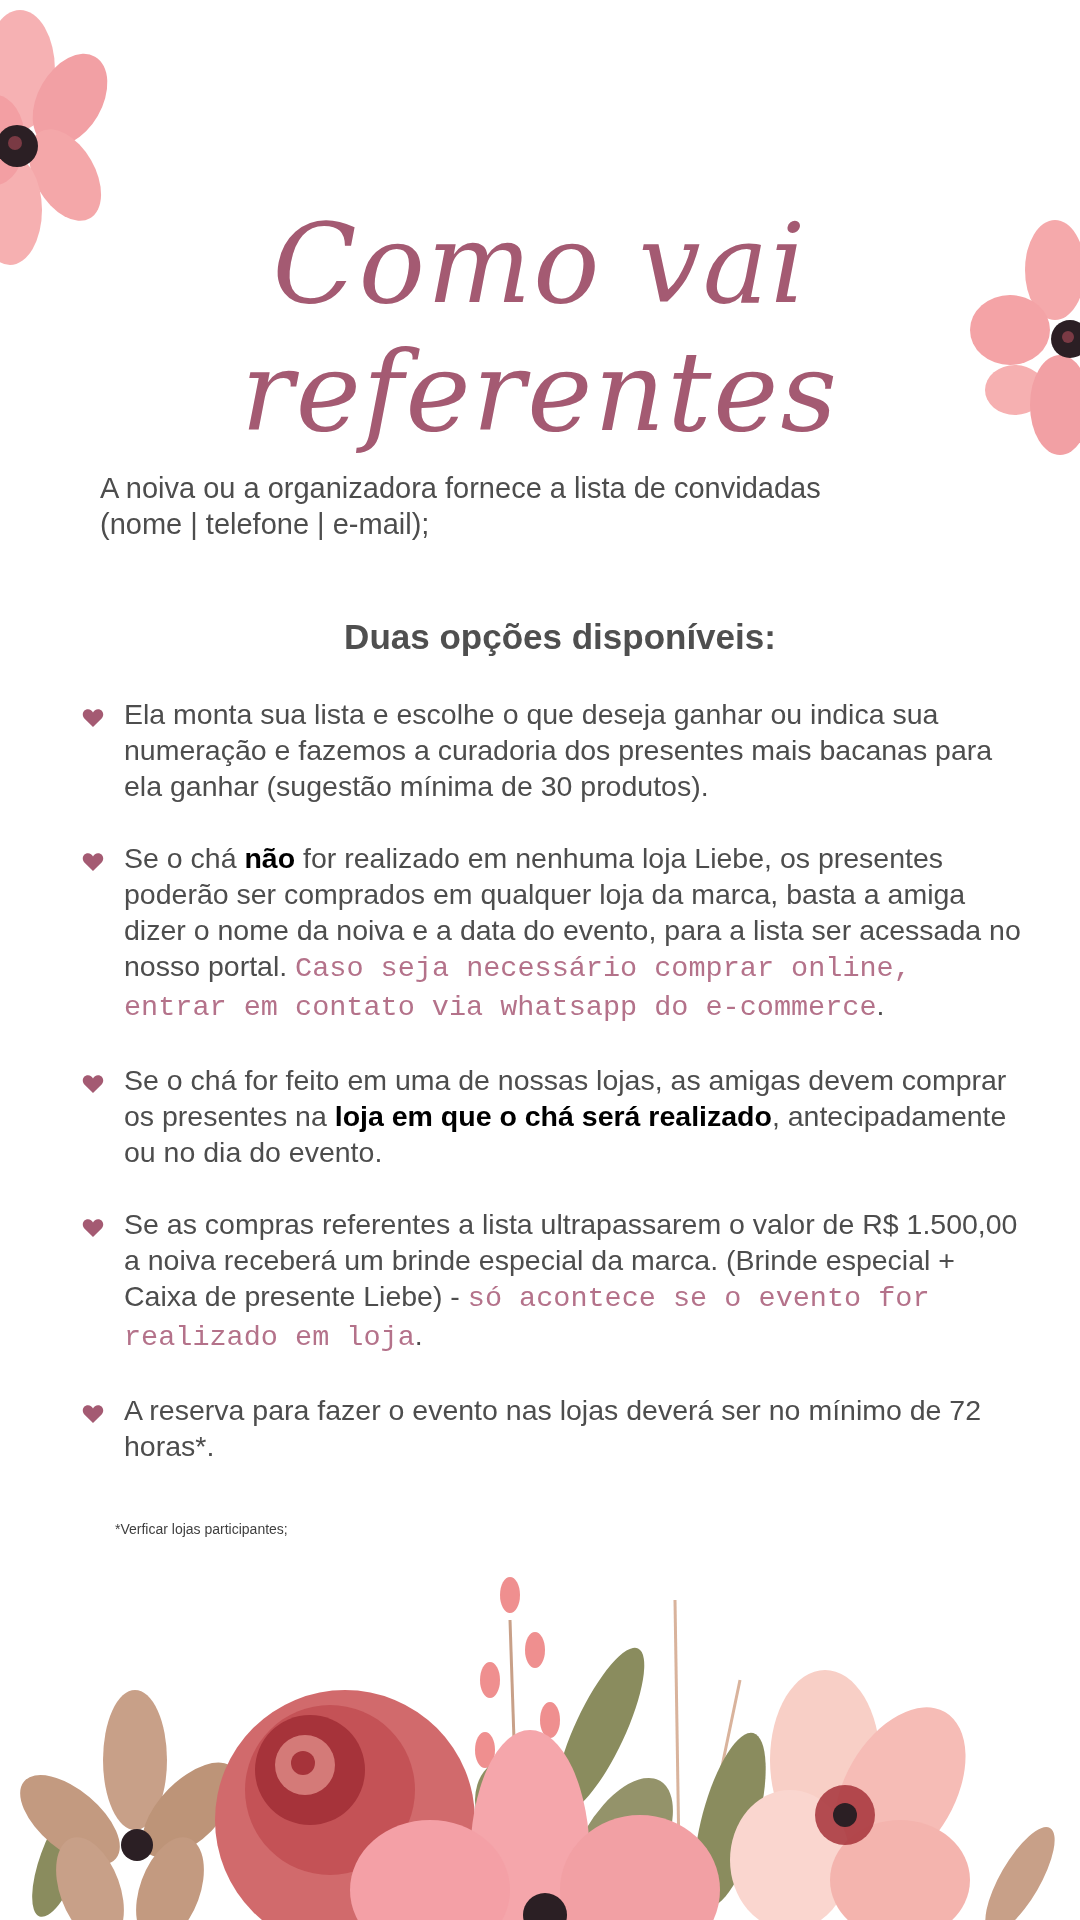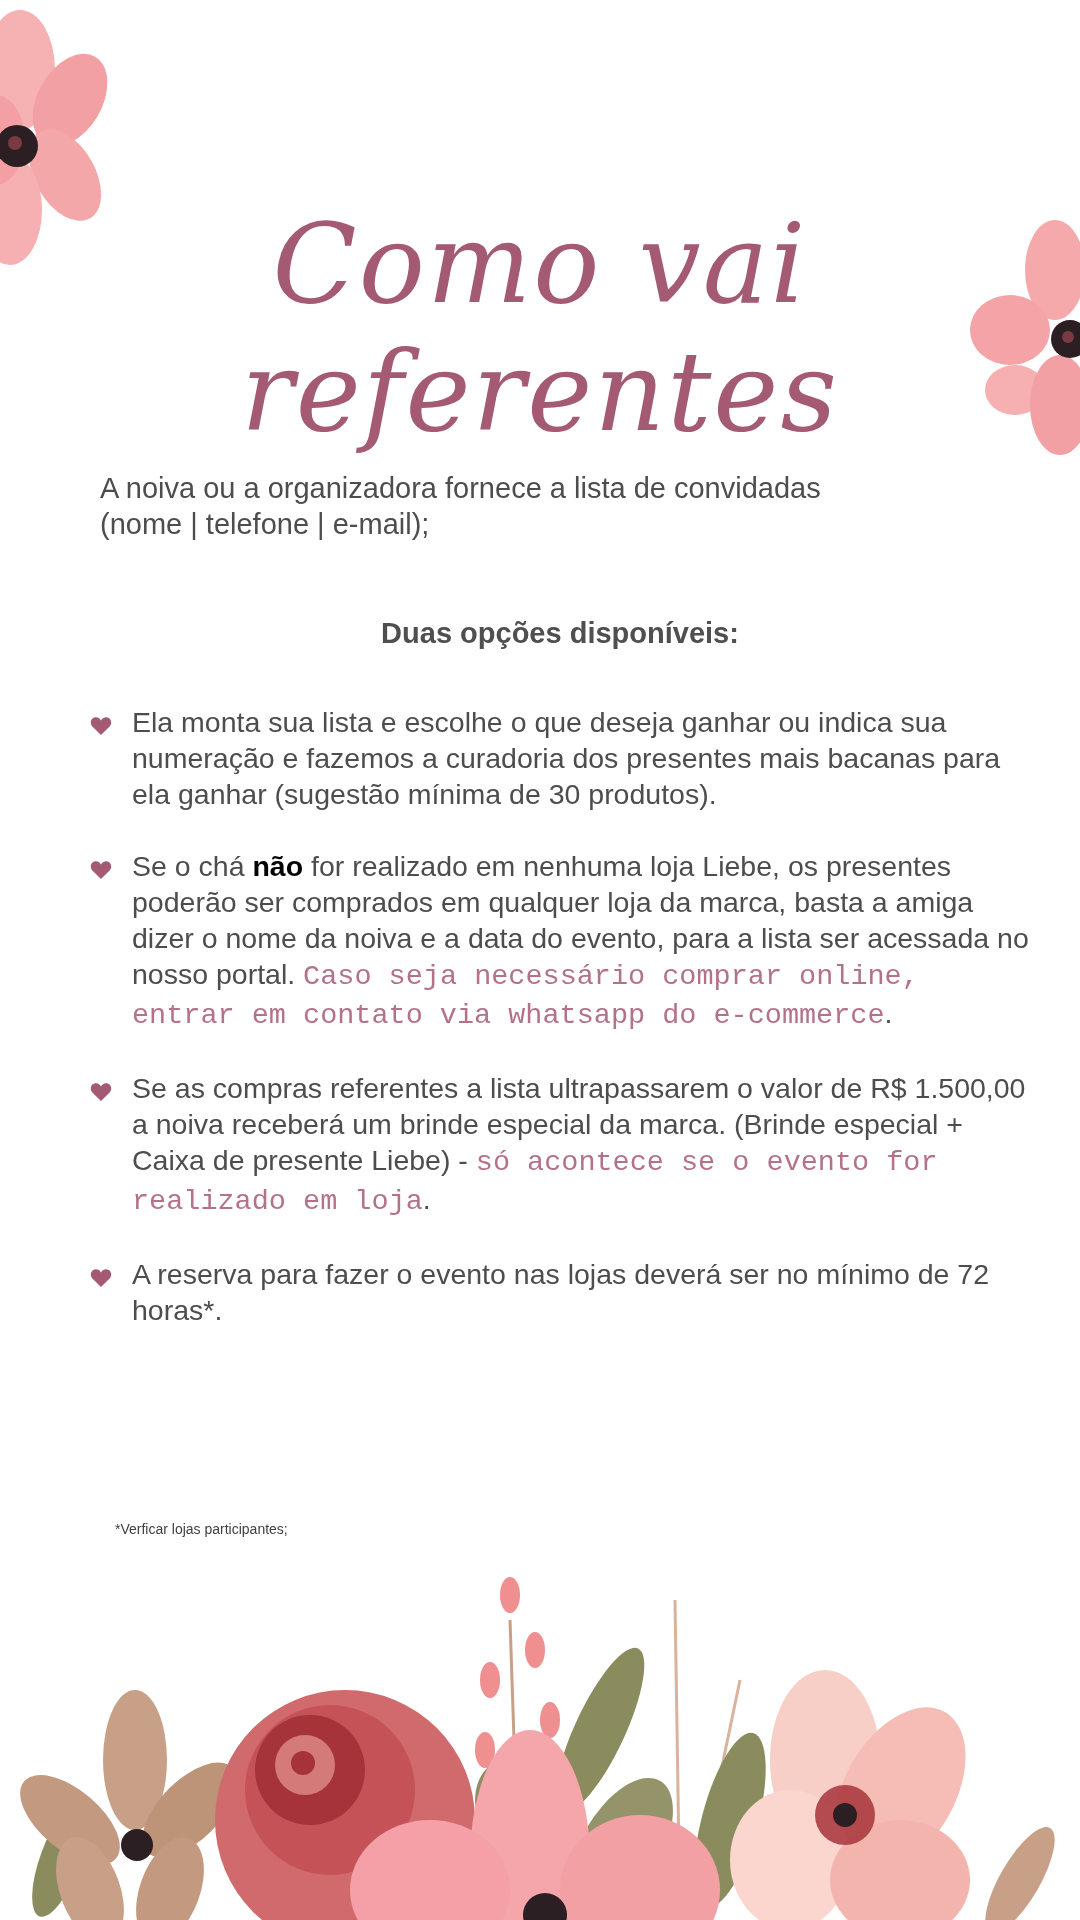--- a/index.html
+++ b/index.html
@@ -19,23 +19,23 @@
       color: #a45a72;
       letter-spacing: 2px;
       font-weight: normal;
     }
     .intro {
       position: absolute; left: 100px; top: 470px; width: 920px;
       font-size: 29px; line-height: 36px; color: #4d4d4d;
     }
     .subhead {
       position: absolute; left: 100px; top: 617px; width: 920px;
-      text-align: center; font-size: 29px; font-weight: bold; color: #4f4f4f;
+      text-align: center; font-size: 35px; font-weight: bold; color: #4f4f4f;
     }
-    .list { position: absolute; left: 70px; top: 688px; width: 950px; margin: 16px; padding: 0; list-style: none; }
+    .list { position: absolute; left: 70px; top: 688px; width: 950px; margin: 8px; padding: 0; list-style: none; }
     .item { position: relative; padding-left: 46px; font-size: 28.5px; line-height: 36px; color: #4d4d4d; margin-bottom: 36px; }
     .heart { position: absolute; left: 4px; top: 12px; width: 22px; height: 20px; }
     .accent { color: #b4728a; font-family: Liberation Mono, monospace; }
     b { color: #000000; }
     .note {
       position: absolute; left: 115px; top: 1521px; font-size: 14px; color: #3f3f3f;
     }
   </style>
 </head>
 <body>
@@ -73,20 +73,26 @@
     <svg class="heart" viewBox="0 0 24 22">
         <path d="M12 21 L2.5 11.5 C-1 8 1 1.5 6.5 1.5 C9 1.5 11 3 12 5 C13 3 15 1.5 17.5 1.5 C23 1.5 25 8 21.5 11.5 Z" fill="#a45a72"></path>
       </svg>
     <span>Ela monta sua lista e escolhe o que deseja ganhar ou indica sua numeração e fazemos a curadoria dos presentes mais bacanas para ela ganhar (sugestão mínima de 30 produtos).</span>
   </li>
   <li class="item">
     <svg class="heart" viewBox="0 0 24 22">
         <path d="M12 21 L2.5 11.5 C-1 8 1 1.5 6.5 1.5 C9 1.5 11 3 12 5 C13 3 15 1.5 17.5 1.5 C23 1.5 25 8 21.5 11.5 Z" fill="#a45a72"></path>
       </svg>
     <span>Se o chá </span><b>não</b><span> for realizado em nenhuma loja Liebe, os presentes poderão ser comprados em qualquer loja da marca, basta a amiga dizer o nome da noiva e a data do evento, para a lista ser acessada no nosso portal.  </span><span class="accent">Caso seja necessário comprar online, entrar em contato via whatsapp do e-commerce</span><span>.</span>
+  </li>
+  <li class="item">
+    <svg class="heart" viewBox="0 0 24 22">
+        <path d="M12 21 L2.5 11.5 C-1 8 1 1.5 6.5 1.5 C9 1.5 11 3 12 5 C13 3 15 1.5 17.5 1.5 C23 1.5 25 8 21.5 11.5 Z" fill="#a45a72"></path>
+      </svg>
+    <span>Se o chá for feito em uma de nossas lojas, as amigas devem comprar os presentes na </span><b>loja em que o chá será realizado</b><span>, antecipadamente ou no dia do evento.</span>
   </li>
   <li class="item">
     <svg class="heart" viewBox="0 0 24 22">
         <path d="M12 21 L2.5 11.5 C-1 8 1 1.5 6.5 1.5 C9 1.5 11 3 12 5 C13 3 15 1.5 17.5 1.5 C23 1.5 25 8 21.5 11.5 Z" fill="#a45a72"></path>
       </svg>
     <span>Se as compras referentes a lista ultrapassarem o valor de R$ 1.500,00 a noiva receberá um brinde especial da marca. (Brinde especial + Caixa de presente Liebe) - </span><span class="accent">só acontece se o evento for realizado em loja</span><span>.</span>
   </li>
   <li class="item">
     <svg class="heart" viewBox="0 0 24 22">
         <path d="M12 21 L2.5 11.5 C-1 8 1 1.5 6.5 1.5 C9 1.5 11 3 12 5 C13 3 15 1.5 17.5 1.5 C23 1.5 25 8 21.5 11.5 Z" fill="#a45a72"></path>

